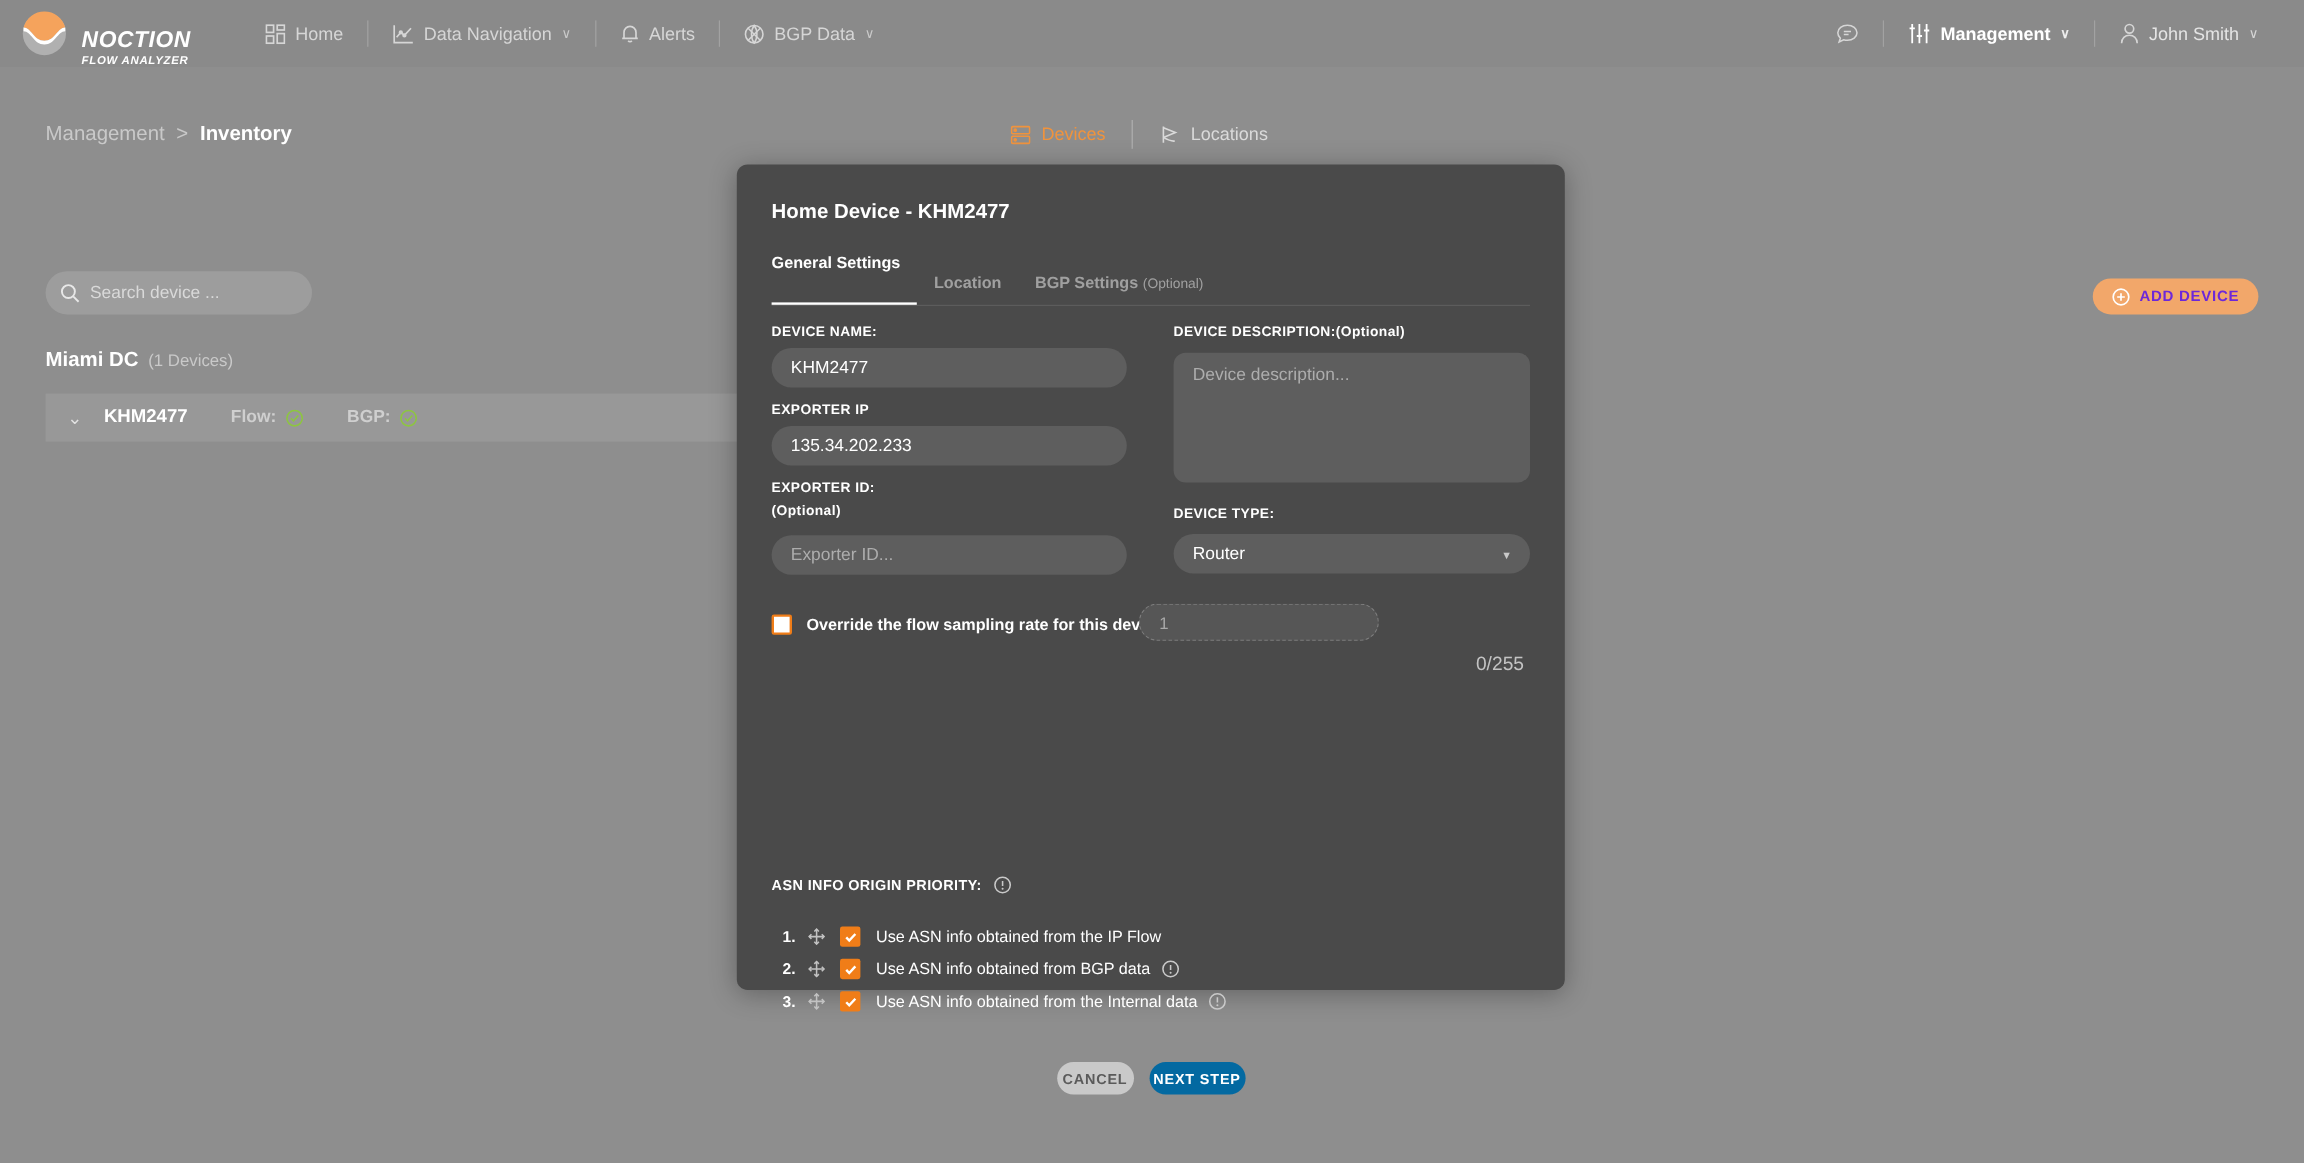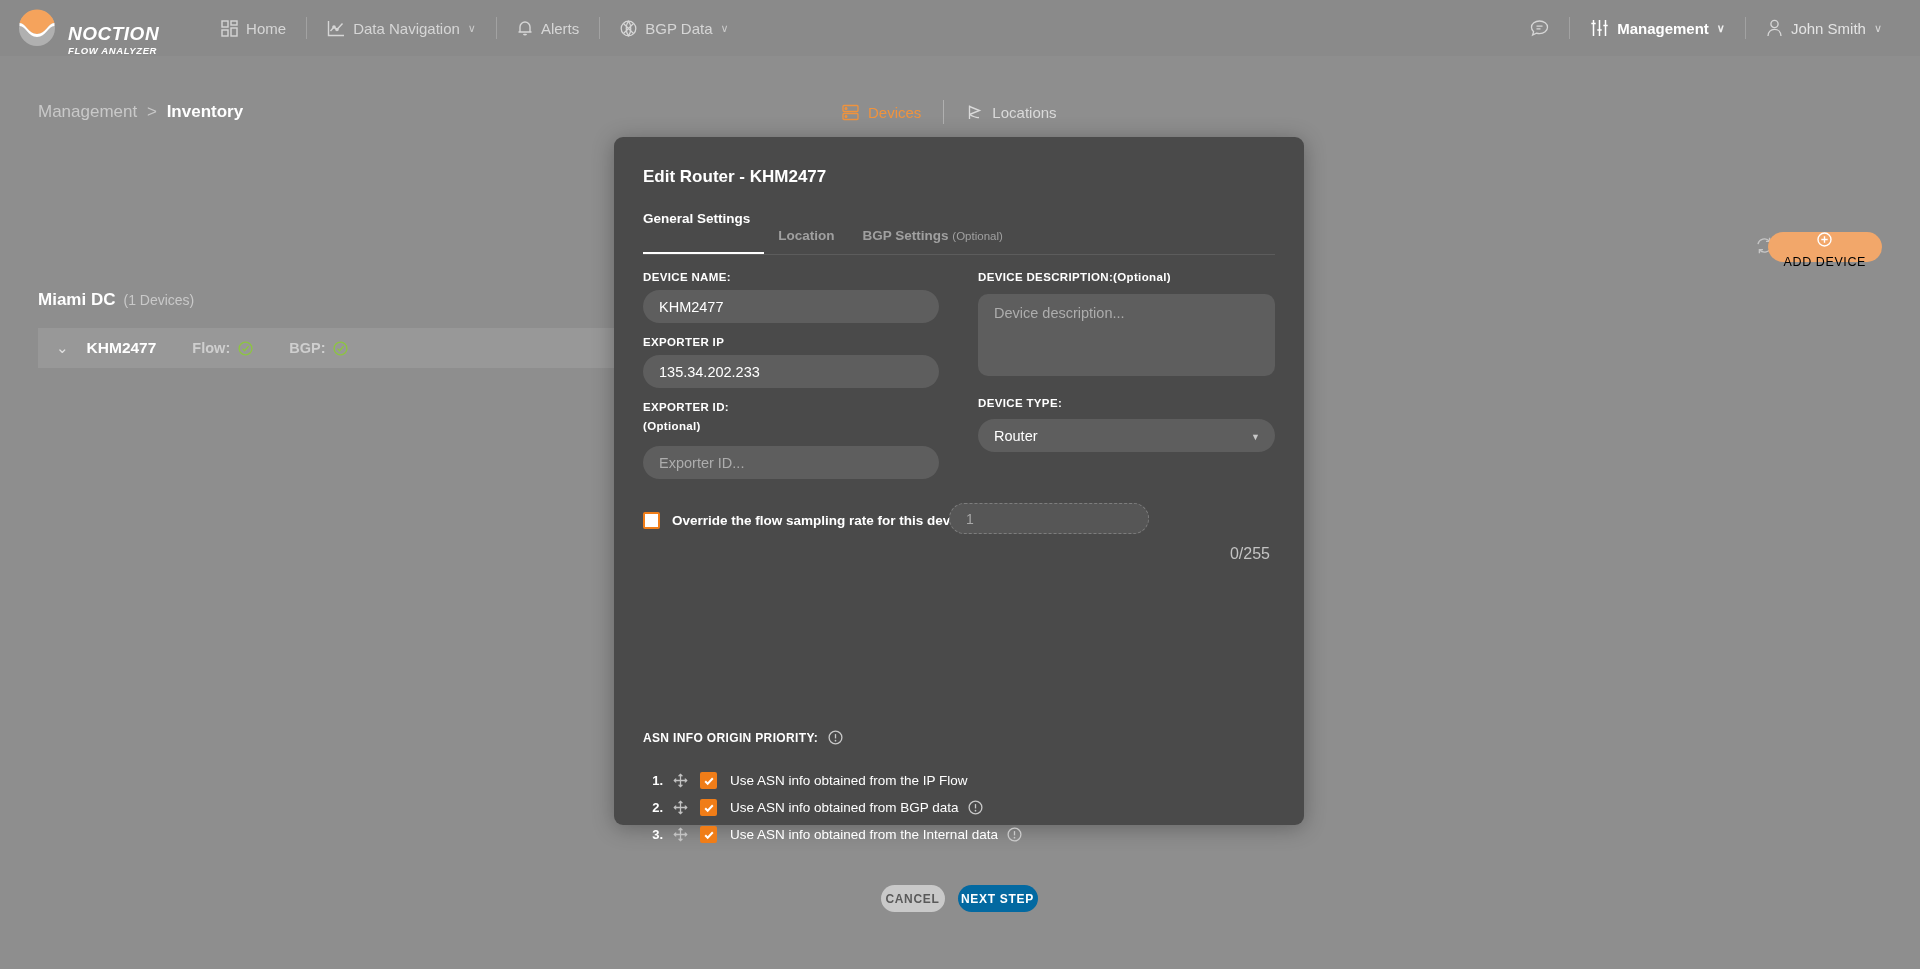--- a/index.html
+++ b/index.html
@@ -59,23 +59,23 @@
     position: absolute; left: 38px; top: 272px; width: 1108px; height: 40px;
     background: #989898; display: flex; align-items: center; padding-left: 18px; gap: 0;
   }
   .device-row .chev { color: #e2e2e2; font-size: 15px; margin-right: 18px; }
   .device-row .dname { color: #ffffff; font-weight: bold; font-size: 15.5px; }
   .device-row .lbl { color: #cfcfcf; font-weight: bold; font-size: 14.5px; margin-left: 36px; margin-right: 8px; }
 
   .refresh-btn { position: absolute; right: 146px; top: 180px; cursor: pointer; }
   .add-device-btn {
     position: absolute; right: 38px; top: 176px; height: 30px;
-    background: #f2a76a; border-radius: 16px; color: #000000;
+    background: #f2a76a; border-radius: 16px; color: #6d28d9;
     display: flex; align-items: center; gap: 8px; padding: 0 16px;
-    font-size: 12.5px; font-weight: normal; letter-spacing: .6px; cursor: pointer; flex-direction: column;
+    font-size: 12.5px; font-weight: bold; letter-spacing: .6px; cursor: pointer;
   }
 
   
   .modal {
     position: absolute; left: 614px; top: 137px; width: 690px; height: 688px;
     background: #4a4a4a; border-radius: 9px; box-shadow: 0 3px 22px rgba(0,0,0,.30);
   }
   .modal-title { position: absolute; left: 29px; top: 30px; color: #ffffff; font-size: 17px; font-weight: bold; }
   .modal-tabs { position: absolute; left: 29px; top: 74px; width: 632px; display: flex; align-items: flex-end; gap: 0; border-bottom: 1px solid #5c5c5c; }
   .mtab { font-size: 13.5px; font-weight: bold; color: #a0a0a0; padding: 0 14px 11px 0; margin-right: 14px; cursor: pointer; }
@@ -274,20 +274,29 @@
         <svg width="17" height="17" viewBox="0 0 17 17" fill="none" stroke="#dadada" stroke-width="1.35">
           <path d="M3.5 1.5 L3.5 15"></path>
           <path d="M3.5 2.5 L13.5 6.5 L3.5 10.5"></path>
           <path d="M3.5 10.5 C7 12.5 10 14 13 13.5"></path>
         </svg>
       </span>
       <span>Locations</span>
     </div>
   </div>
 
+  <div class="searchbox">
+    <span>
+      <svg width="17" height="17" viewBox="0 0 17 17" fill="none" stroke="#e8e8e8" stroke-width="1.6">
+        <circle cx="7" cy="7" r="5.4"></circle>
+          <path d="M11 11 L15.5 15.5"></path>
+      </svg>
+    </span>
+    <span class="ph">Search device ...</span>
+  </div>
 
   <div class="group-title">
     <b>Miami DC</b><span class="group-count">(1 Devices)</span>
   </div>
 
   <div class="device-row">
     <span class="chev">⌄</span>
     <span class="dname">KHM2477</span>
     <span class="lbl">Flow:</span>
     <span>
@@ -322,21 +331,21 @@
         <circle cx="7.5" cy="7.5" r="6.5"></circle>
           <path d="M7.5 4.3 L7.5 10.7 M4.3 7.5 L10.7 7.5"></path>
       </svg>
     </span>
     <span>ADD DEVICE</span>
   </div>
 </div>
 
 <div class="modal">
 
-  <div class="modal-title">Edit Router - KHM2477</div>
+  <div class="modal-title">Home Device - KHM2477</div>
 
   <div class="modal-tabs">
     <div class="mtab active">
       <span>General Settings</span>
     </div>
     <div class="mtab">
       <span>Location</span>
     </div>
     <div class="mtab">
       <span>BGP Settings</span>
@@ -356,21 +365,21 @@
     <div class="fg">
       <span class="f-label">EXPORTER ID:</span><span class="f-label opt">(Optional)</span>
       <div style="height:7px"></div>
       <input class="f-input" placeholder="Exporter ID..." style="">
     </div>
   </div>
 
   <div class="col-r">
     <span class="f-label">DEVICE DESCRIPTION:</span><span class="f-label opt">(Optional)</span>
     <div style="height:9px"></div>
-    <div style="height:82px">
+    <div style="height:108px">
       <textarea class="f-ta" placeholder="Device description..." style=""></textarea>
     </div>
     <div class="charcount">0/255</div>
     <div style="height:17px"></div>
     <span class="f-label">DEVICE TYPE:</span>
     <div style="height:8px"></div>
     <div class="select-wrap">
       <input class="f-input" readonly="" value="Router" style="">
       <span class="arrow">▼</span>
     </div>

